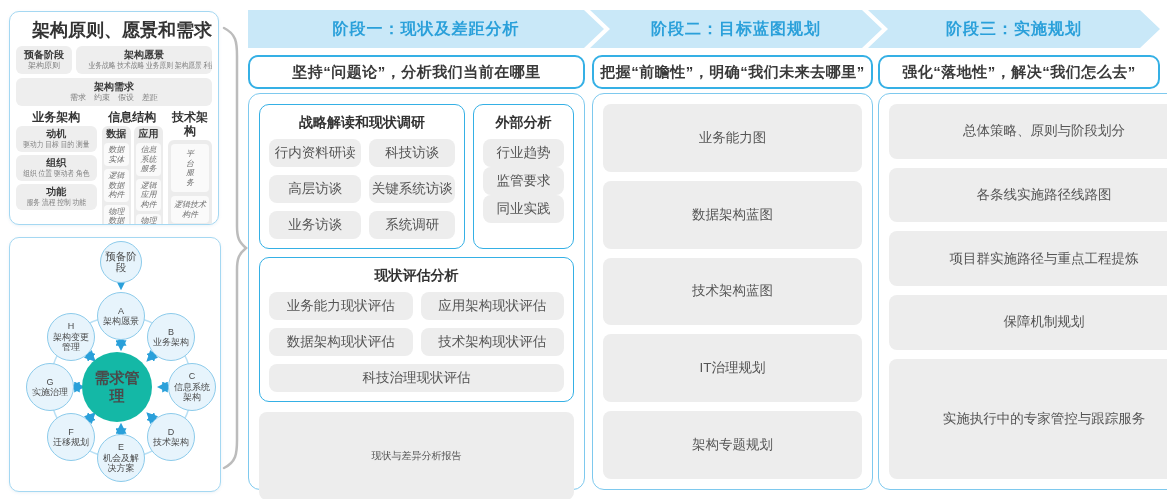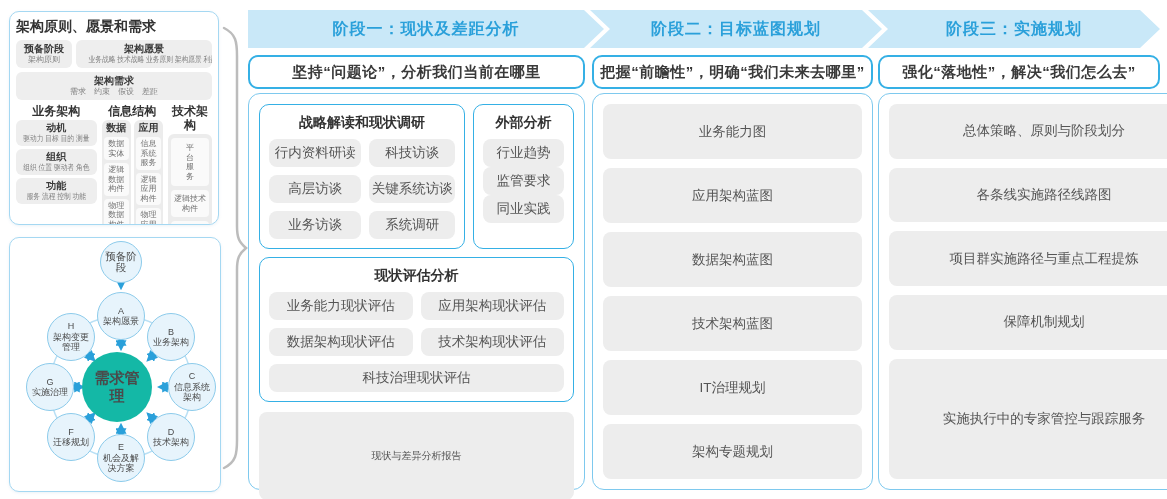--- a/index.html
+++ b/index.html
@@ -3,29 +3,29 @@
 <meta charset="utf-8">
 <style>
   html,body{margin:0;padding:0;background:#fff;}
   #stage{position:relative;width:1167px;height:499px;background:#fff;overflow:hidden;
          font-family:"Liberation Sans","DejaVu Sans",sans-serif;color:#333;}
 
   
   .panel{position:absolute;background:#fff;border:1.5px solid #a5d8f2;border-radius:10px;
          box-shadow:0 1px 3px rgba(120,170,200,.15);}
   #tl-panel{left:9px;top:11px;width:210px;height:214px;padding:5px 6px;box-sizing:border-box;overflow:hidden;}
-  #tl-title{font-size:14px;font-weight:bold;text-align:left;color:#333;margin:1px 0 4px;}
+  #tl-title{font-size:18px;font-weight:bold;text-align:right;color:#333;margin:1px 0 4px;}
   .gbox{background:#eee;border-radius:6px;box-sizing:border-box;}
   .g-title{font-size:10px;font-weight:bold;color:#3a3a3a;text-align:center;line-height:12px;}
   .g-sub{font-size:8px;color:#808080;text-align:center;line-height:10px;white-space:nowrap;}
   .fit{transform:scaleX(.84);transform-origin:50% 50%;}
   .row{display:flex;gap:4px;}
   .sec-h{font-size:12px;font-weight:bold;text-align:center;color:#333;line-height:14px;margin-bottom:2px;}
   .mini-chip{background:#fafafa;border-radius:4px;font-size:8px;color:#707070;text-align:center;
-             line-height:9.5px;padding:2px 1px;margin-top:3px;}
+             line-height:9.5px;padding:2px 1px;margin-top:3px;font-style:italic;}
 
   #tr3{display:flex;gap:5px;margin-top:4px;}
 
   
   #bl-panel{left:9px;top:237px;width:210px;height:253px;}
   #adm{position:absolute;left:0;top:0;width:210px;height:253px;}
   .node{position:absolute;border-radius:50%;background:#e7f4fc;border:1px solid #8ccbeb;
         display:flex;flex-direction:column;align-items:center;justify-content:center;
         font-size:9px;line-height:10.5px;color:#4a4a4a;text-align:center;box-sizing:border-box;padding:0 4px;}
   .node .letter{display:block;}
@@ -242,21 +242,20 @@
       </div>
       <div class="chip h28" style="margin-top:8px;">科技治理现状评估</div>
     </div>
 
     <div class="chip" style="margin-top:10px;height:88px;font-size:10px;">现状与差异分析报告</div>
   </div>
 
   <div class="colbox" style="left:592px;width:281px;">
     <div class="bigstack">
       <div class="chip">业务能力图</div>
-      <div class="chip">应用架构蓝图</div>
       <div class="chip">数据架构蓝图</div>
       <div class="chip">技术架构蓝图</div>
       <div class="chip">IT治理规划</div>
       <div class="chip">架构专题规划</div>
     </div>
   </div>
 
   <div class="colbox" style="left:878px;width:332px;">
     <div class="bigstack">
       <div class="chip">总体策略、原则与阶段划分</div>

